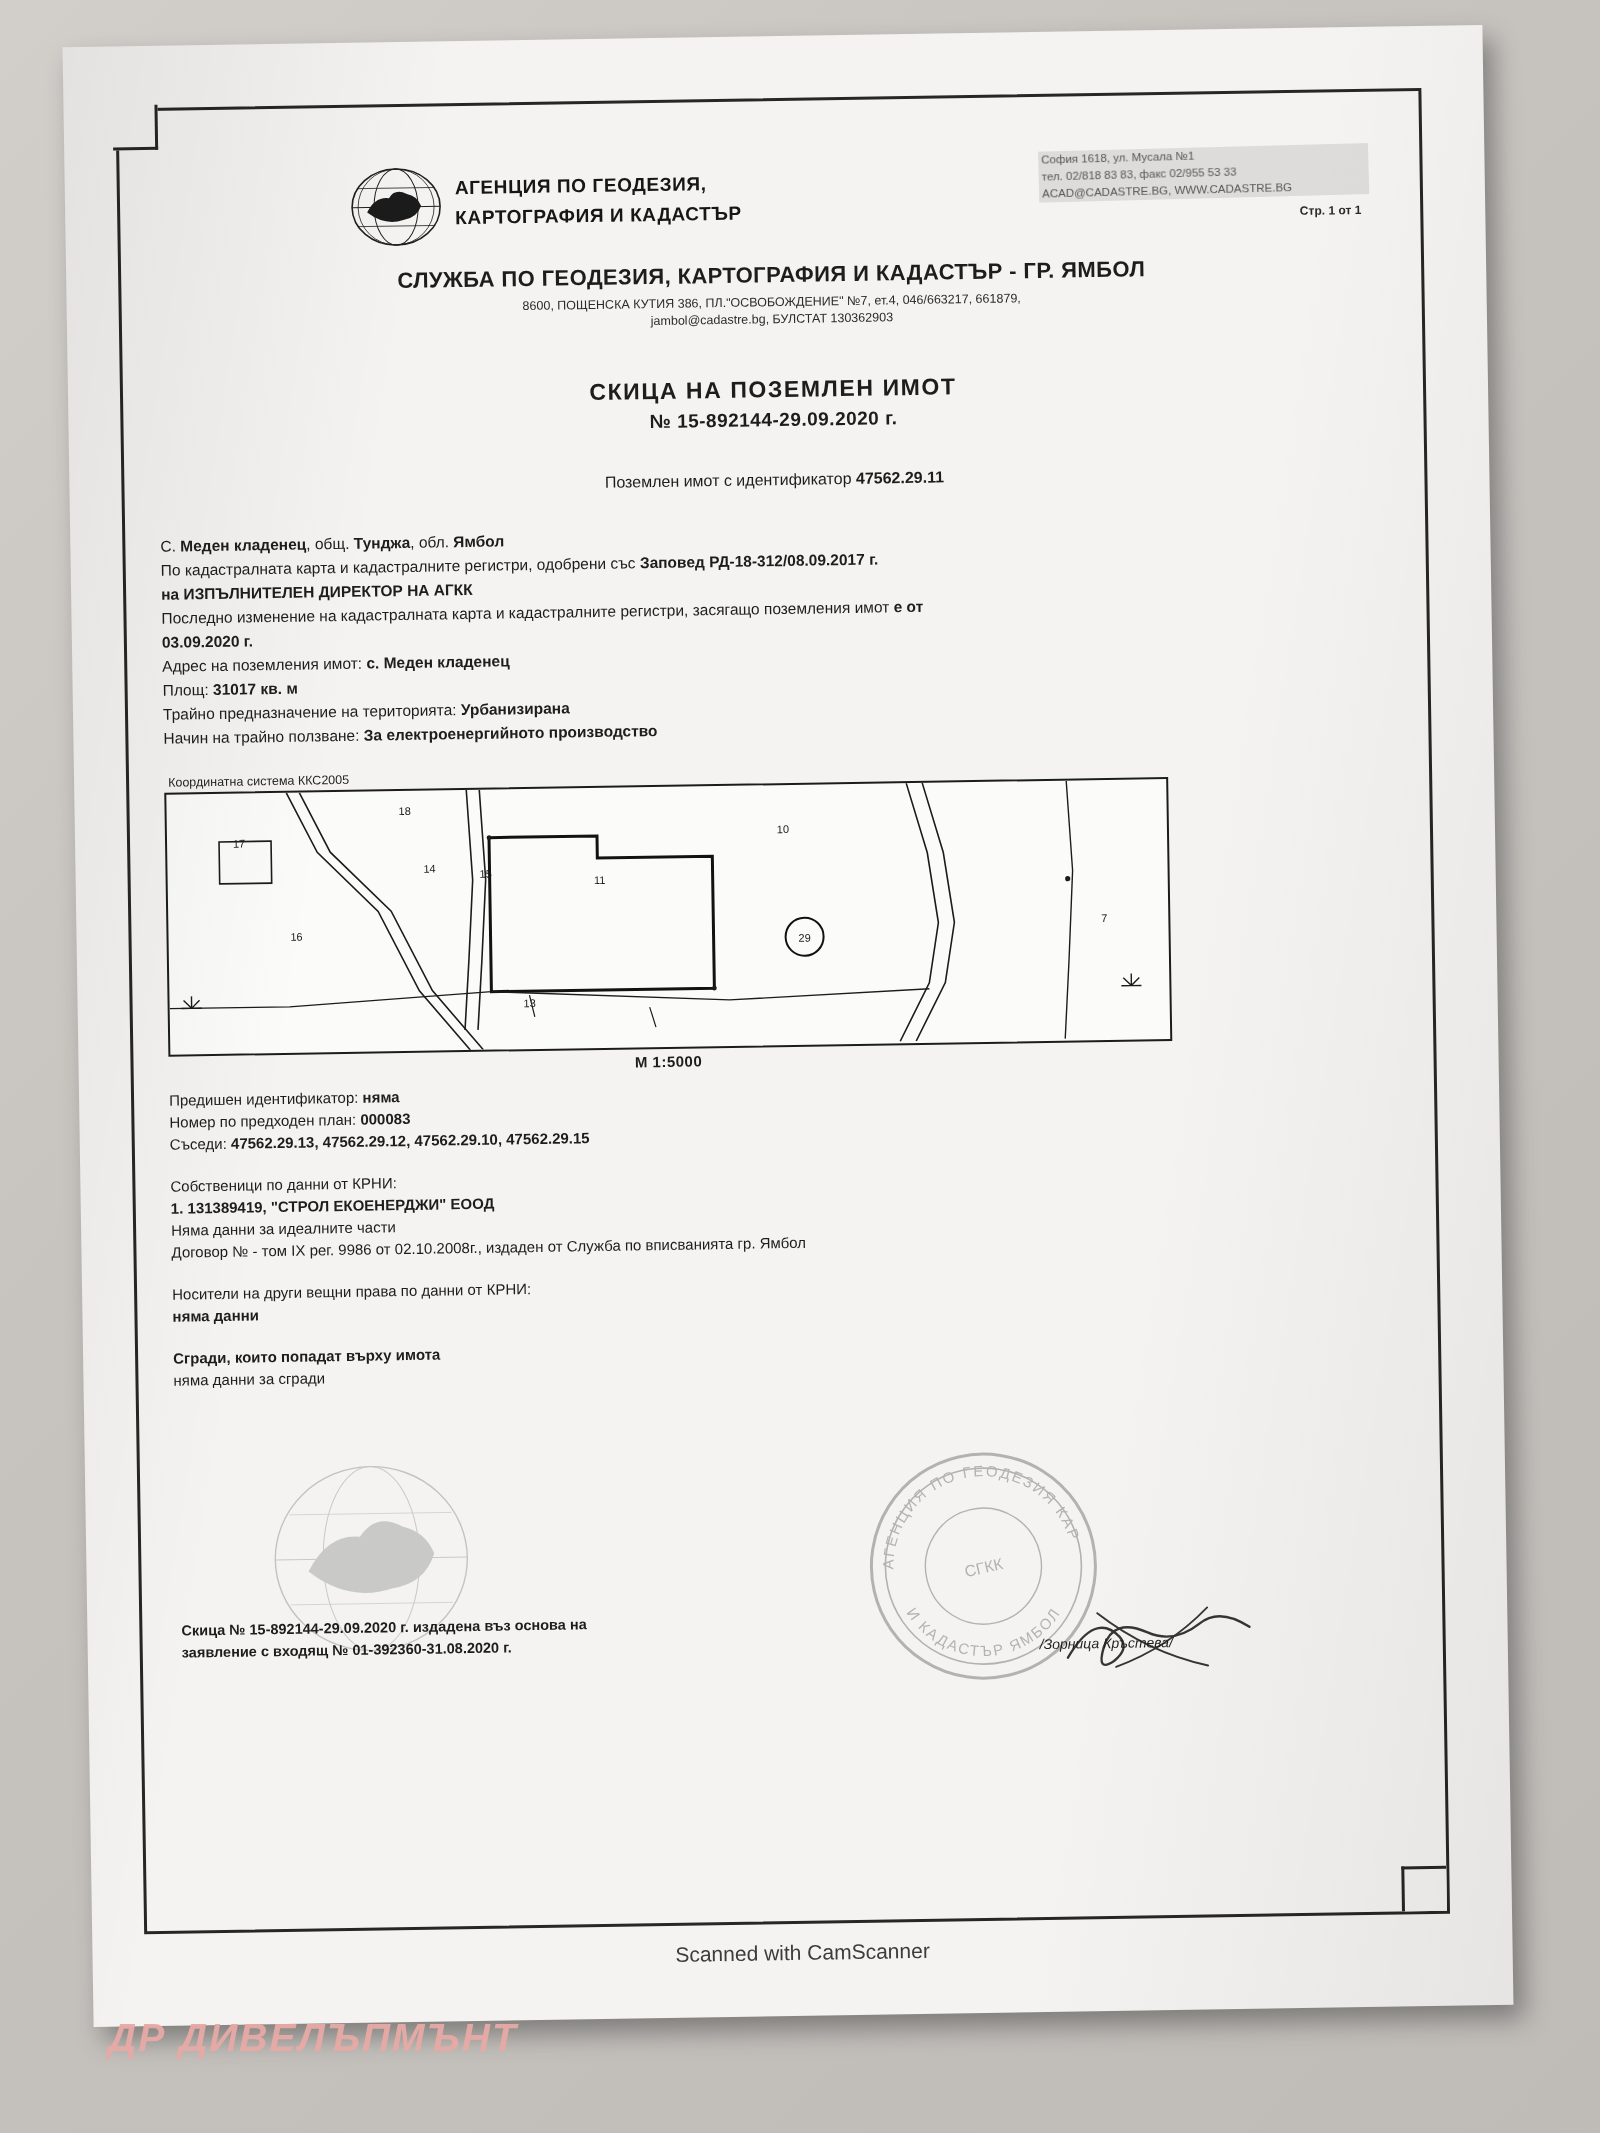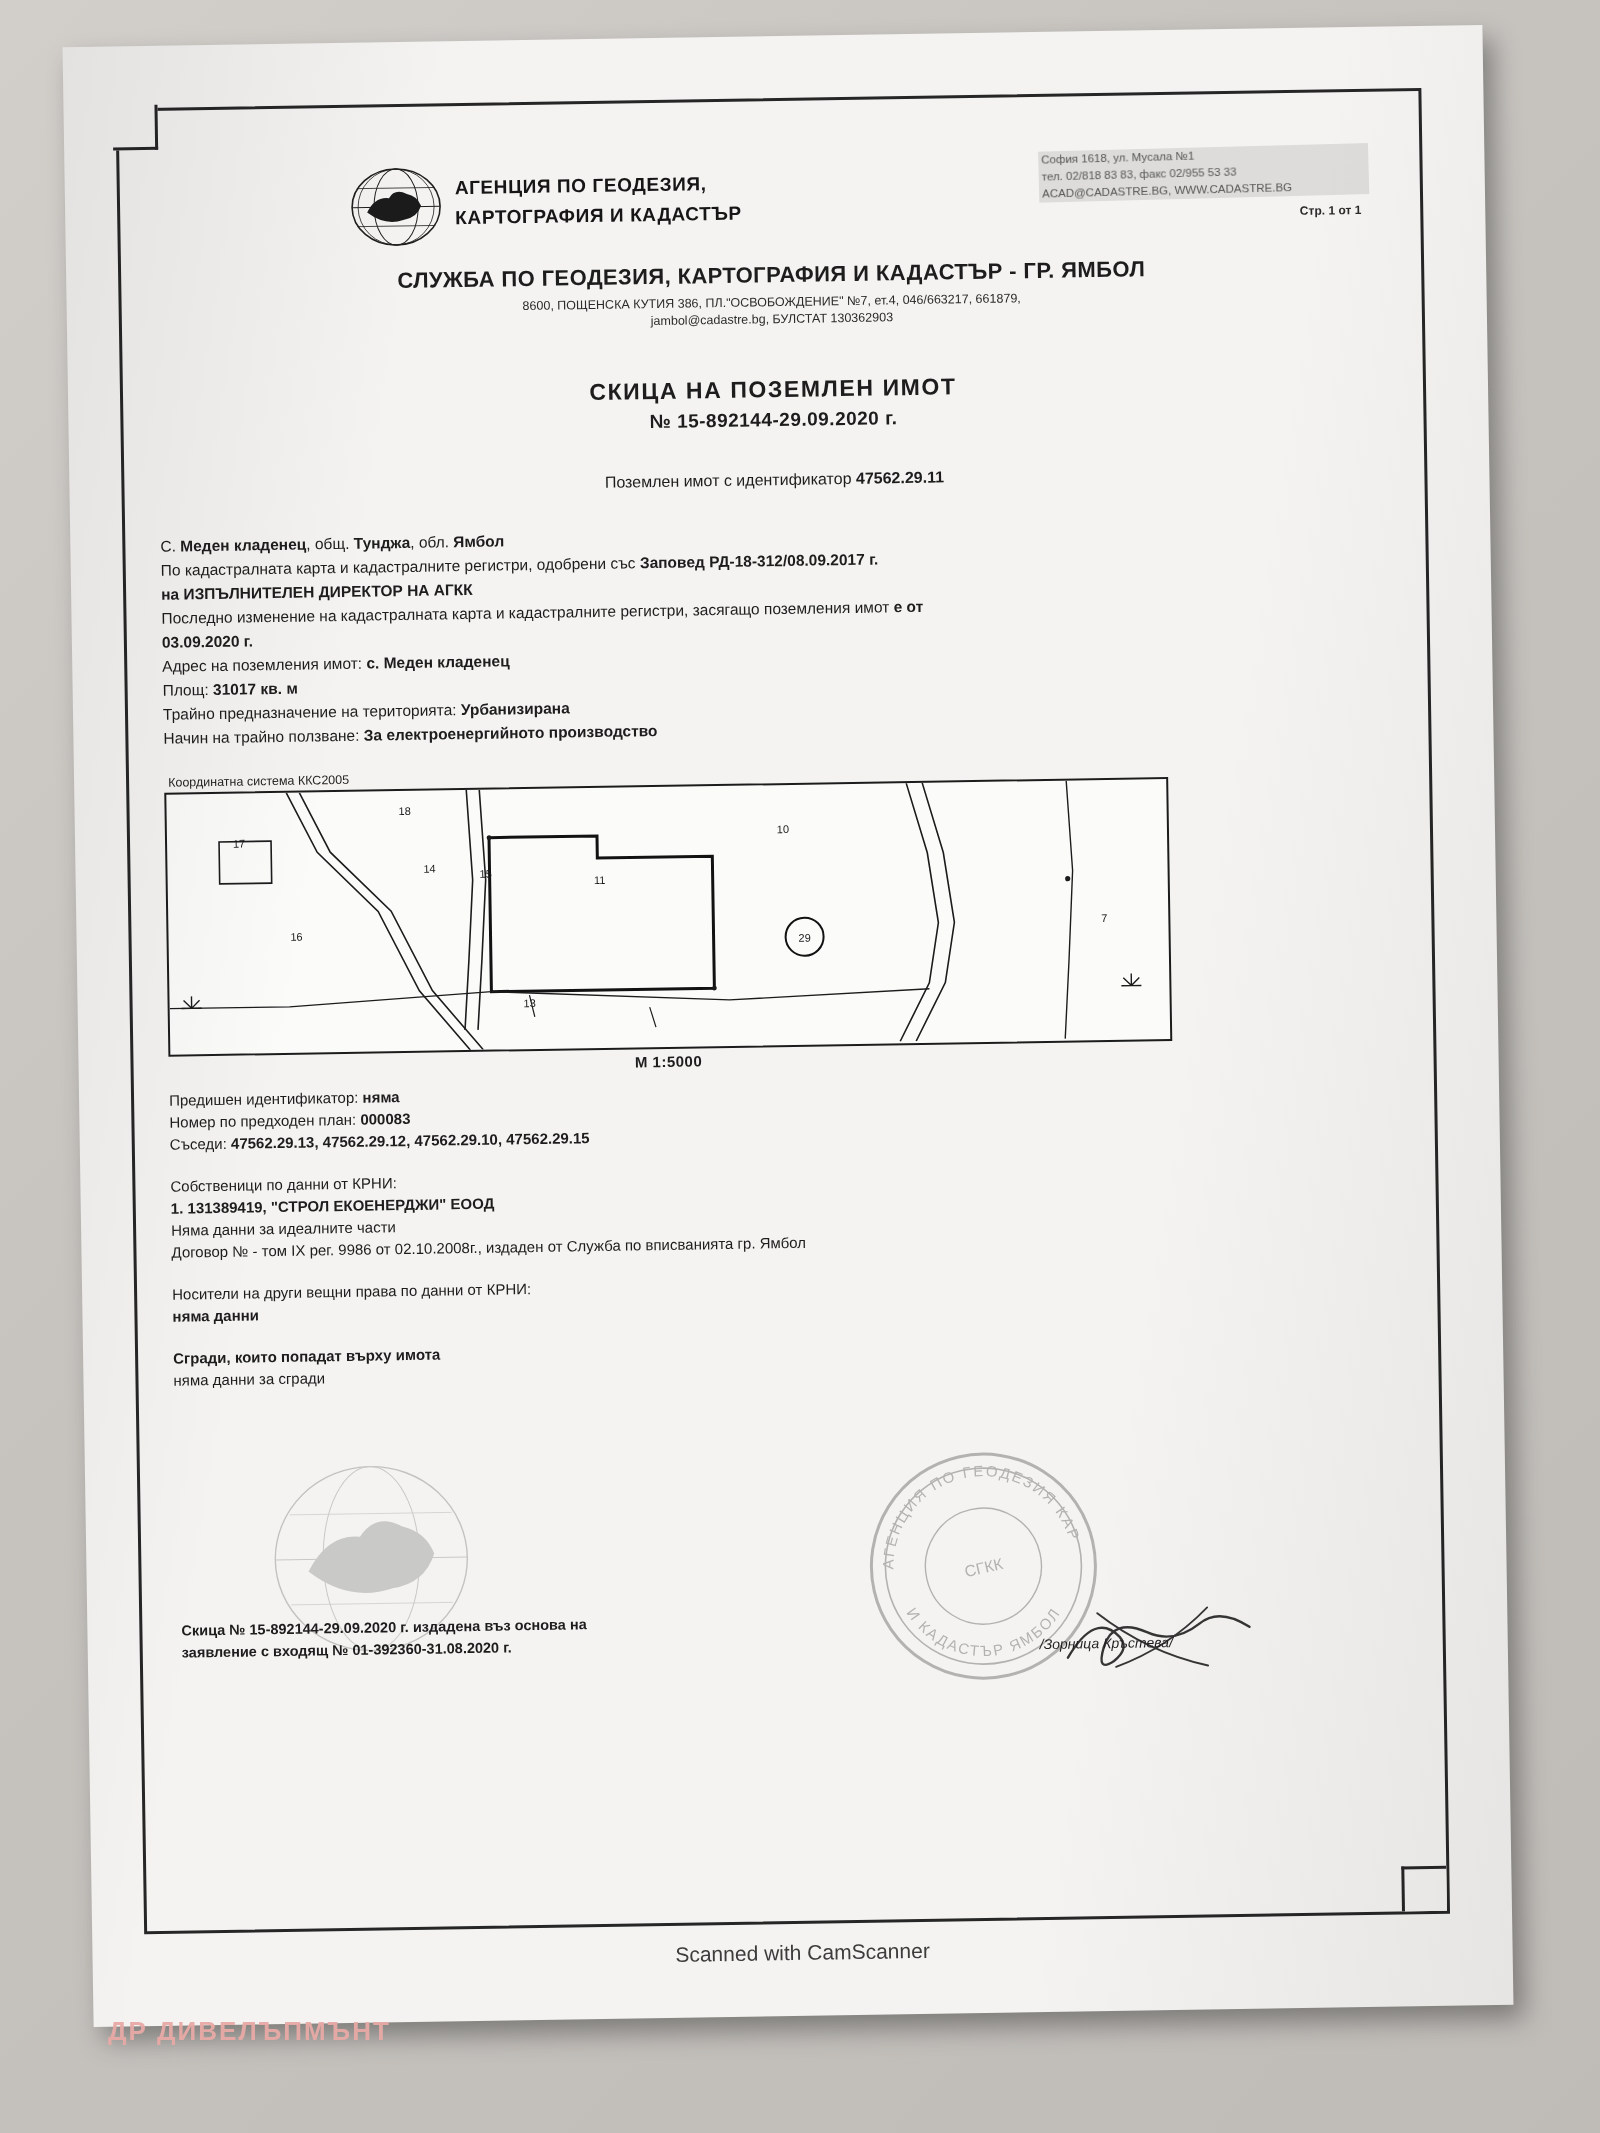--- a/index.html
+++ b/index.html
@@ -248,25 +248,26 @@
     top: 1905px;
     width: 1420px;
     text-align: center;
     font-size: 21px;
     color: #3c3c3c;
   }
   .brand-watermark {
     position: absolute;
     left: 108px;
     top: 2016px;
-    font-size: 26px;
+    font-size: 39px;
     font-weight: bold;
     letter-spacing: 2px;
     color: #e8aaa6;
     opacity: 0.95;
+    font-style: italic;
   }
   .map-label { font-size: 11px; fill: #1a1a1a; font-family: "Liberation Sans", sans-serif; }
 </style>
 </head>
 <body>
 
 <div id="page">
 
   <div id="sheet">
 

